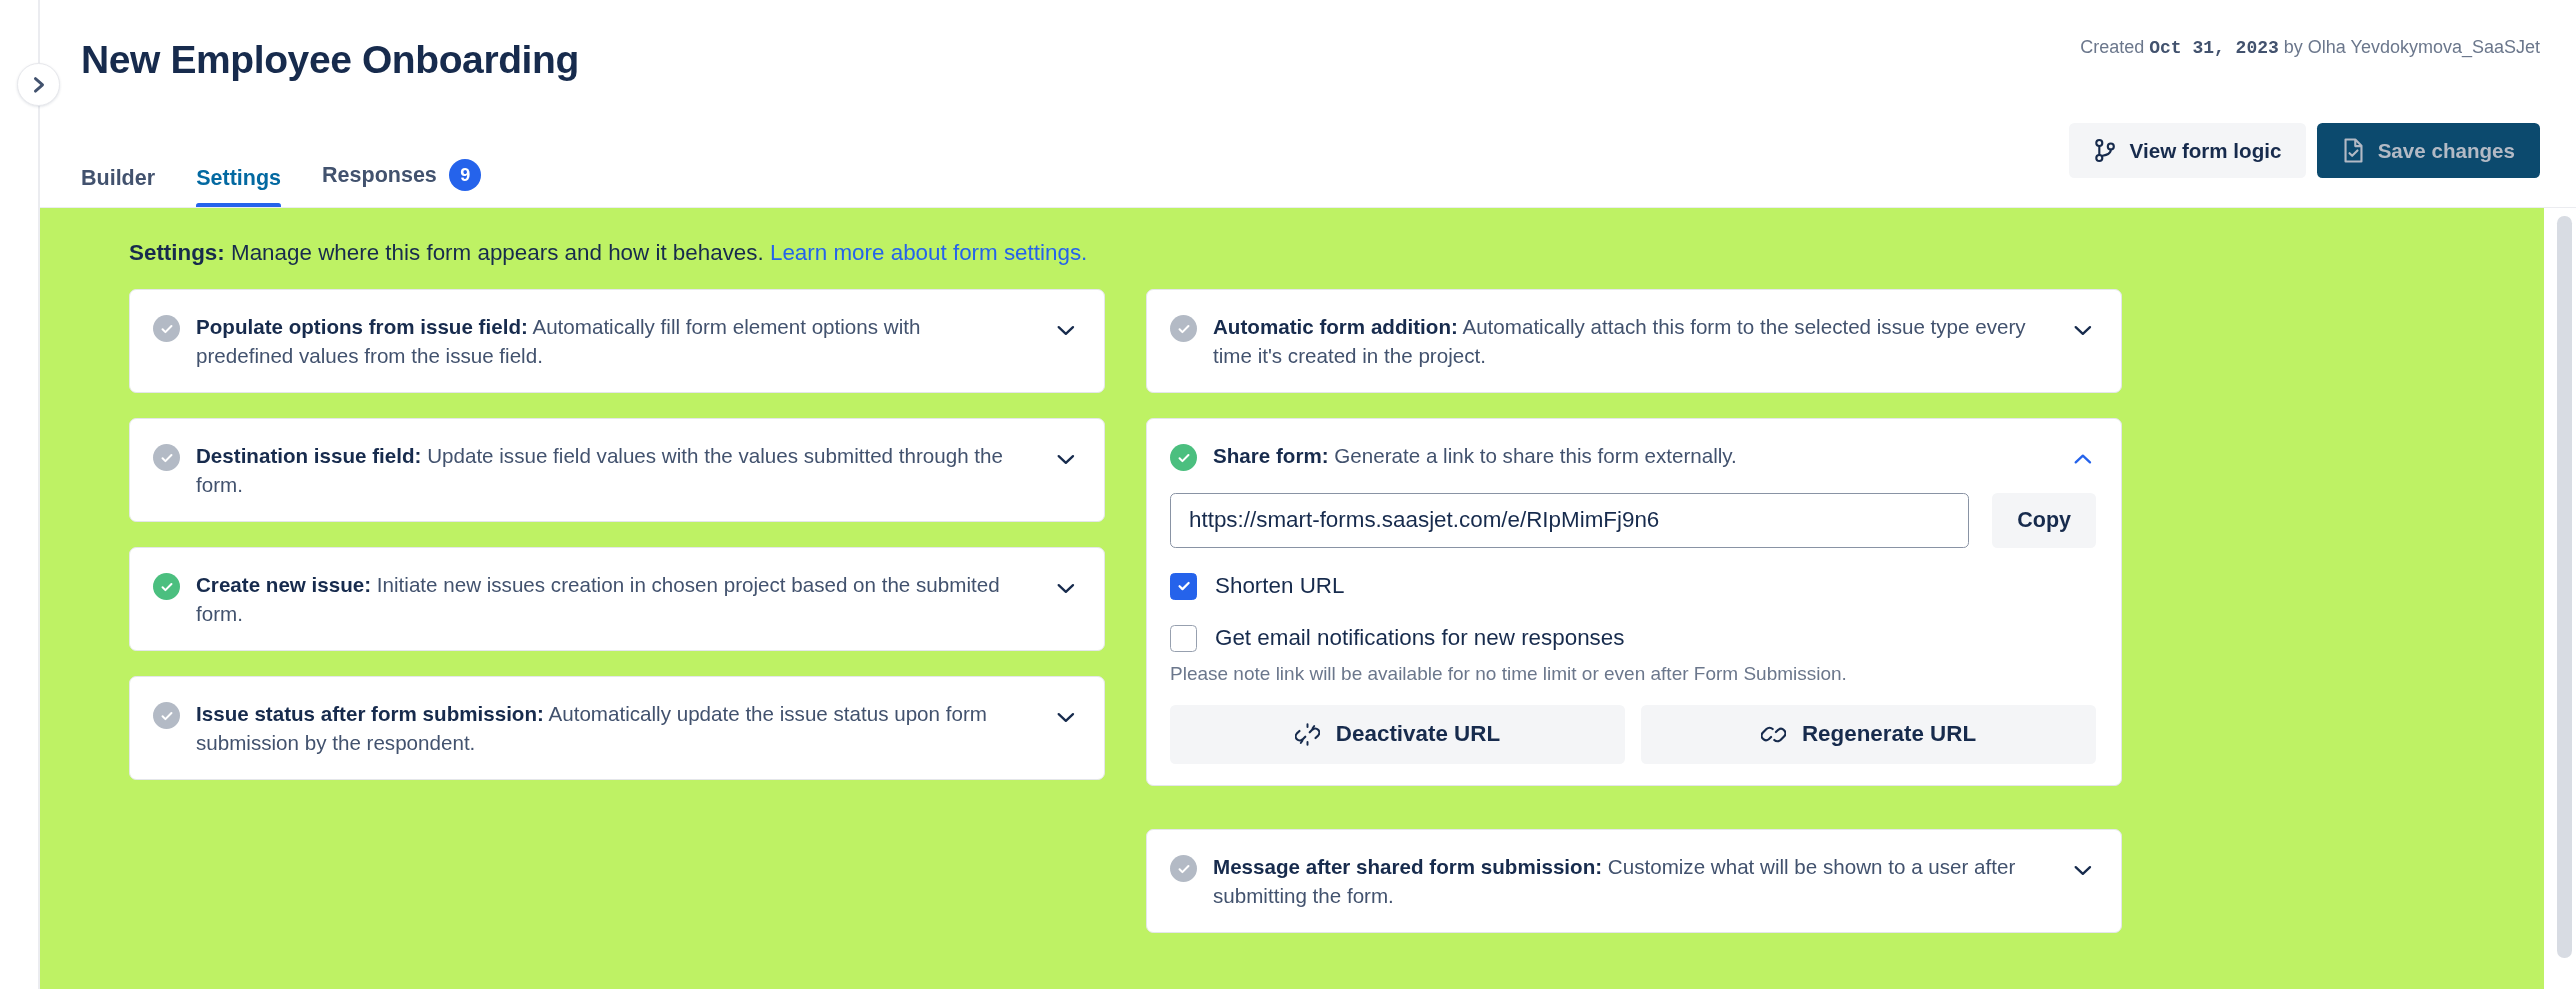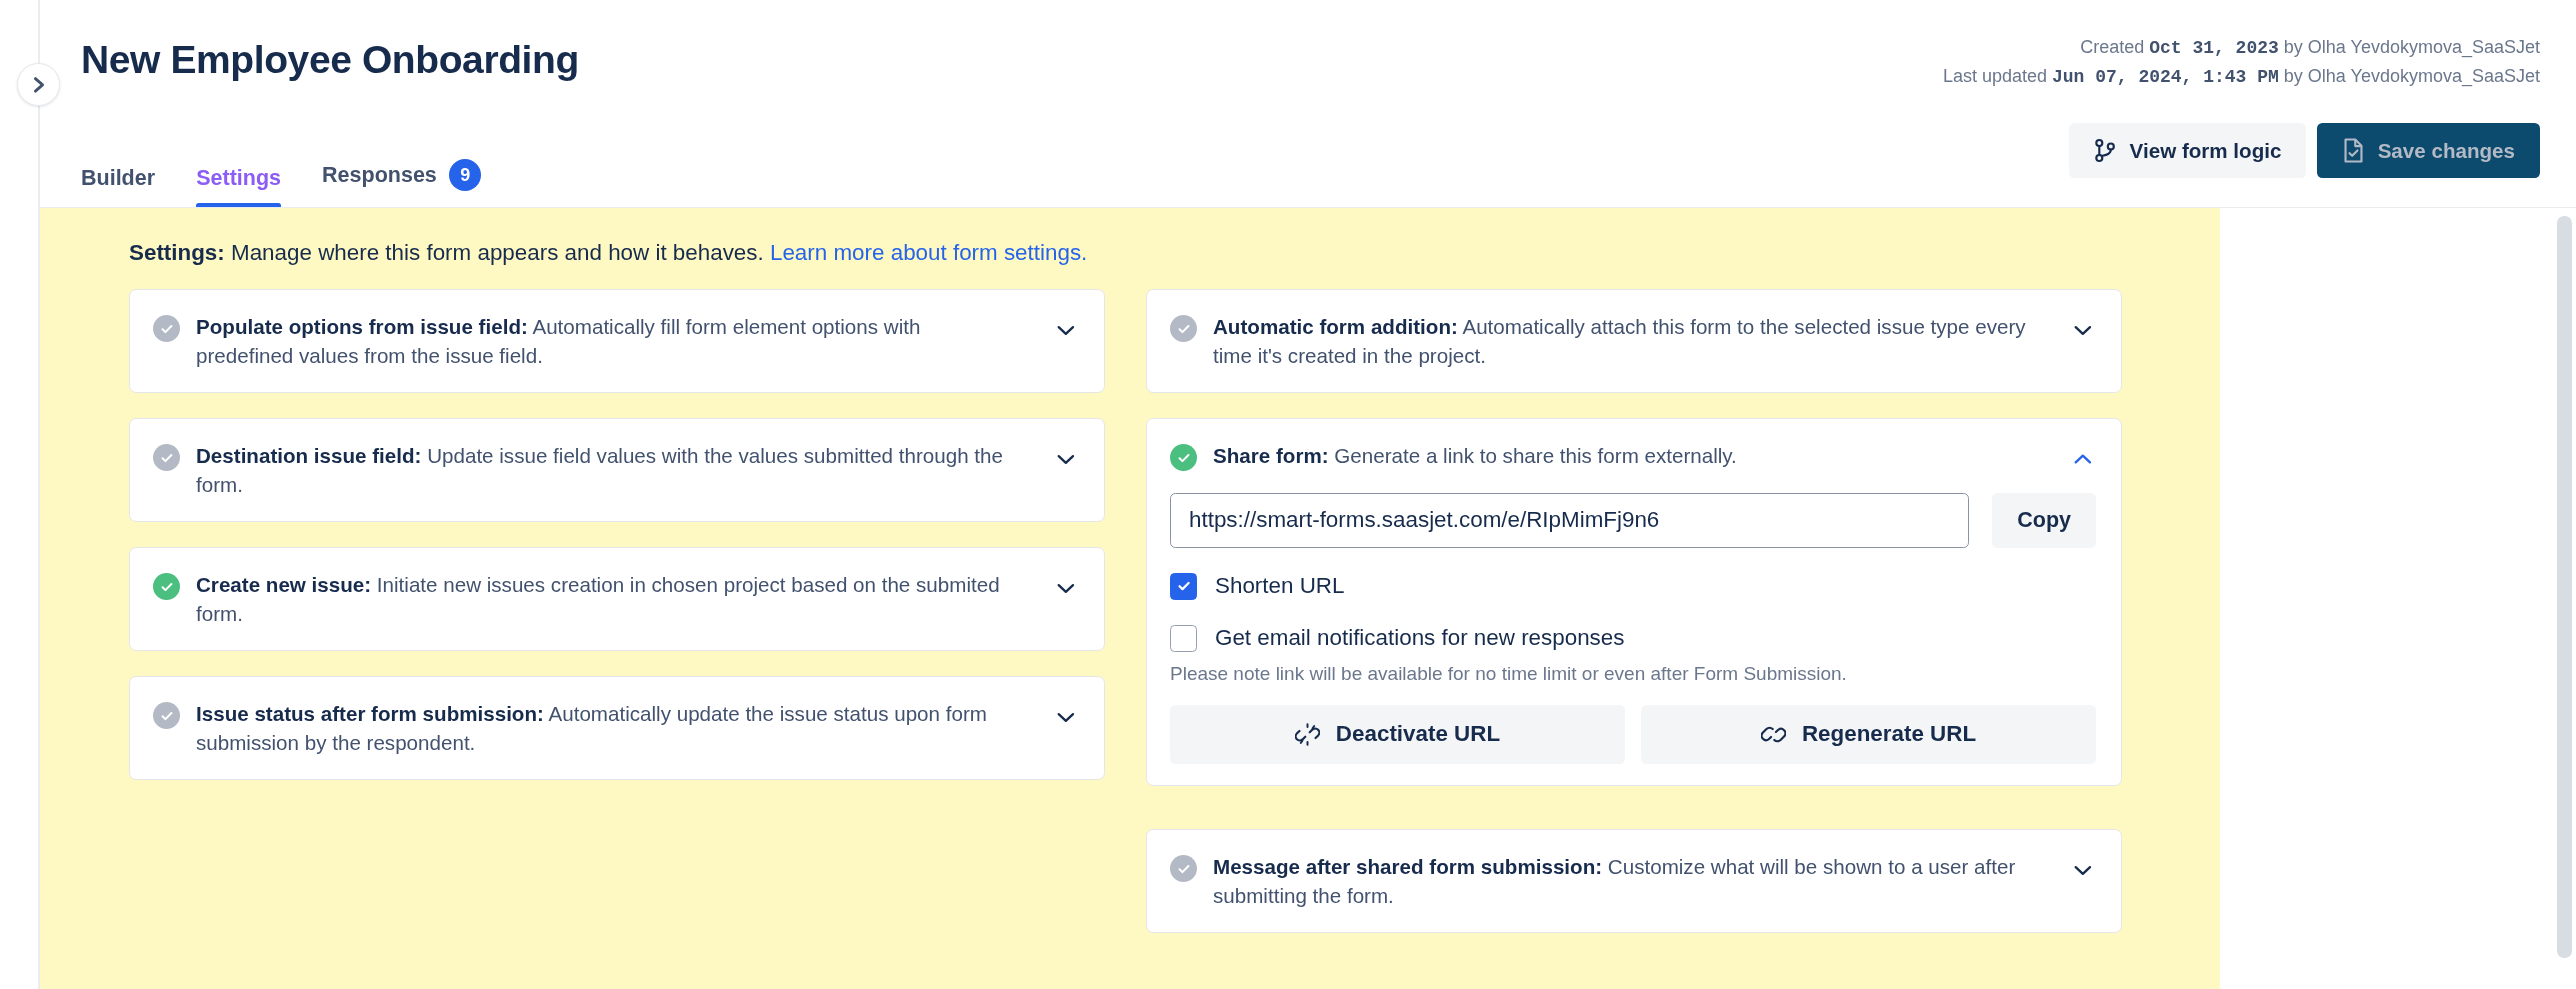--- a/index.html
+++ b/index.html
@@ -123,21 +123,21 @@
     font-size: 21.5px;
     font-weight: 700;
     color: #42526e;
     cursor: pointer;
     display: flex;
     align-items: center;
     gap: 12.5px;
     white-space: nowrap;
   }
   .tab:first-child { margin-left: -14.3px; }
-  .tab.active { color: #8b5cf6; margin-top: 27px; }
+  .tab.active { color: #0369a1; margin-top: 27px; }
   .tab.active::after {
     content: "";
     position: absolute;
     left: 14.3px; right: 14.3px; bottom: 0;
     height: 4.5px;
     background: #2563eb;
     border-radius: 2.7px 2.7px 0 0;
   }
   .badge {
     display: inline-flex;
@@ -149,23 +149,23 @@
     background: #2563eb;
     color: #ffffff;
     font-size: 18px;
     font-weight: 700;
   }
 
   
   .body {
     position: absolute;
     left: 40px; top: 208px;
-    width: 2180px;
+    width: 2504px;
     height: 782px;
-    background: #fef9c3;
+    background: #bef264;
     overflow: hidden;
   }
 
   .intro {
     position: absolute;
     left: 89px; top: 29.5px;
     font-size: 22.4px;
     line-height: 29px;
     color: #172b4d;
     white-space: nowrap;
@@ -337,23 +337,20 @@
     </span>
   </div>
 
   <div class="header">
 
     <div class="page-title">New Employee Onboarding</div>
 
     <div class="meta">
       <div>
         <span>Created </span><b>Oct 31, 2023</b><span> by Olha Yevdokymova_SaaSJet</span>
-      </div>
-      <div>
-        <span>Last updated </span><b>Jun 07, 2024, 1:43 PM</b><span> by Olha Yevdokymova_SaaSJet</span>
       </div>
     </div>
 
     <div class="header-actions">
       <button class="hbtn">
         <span>
           <svg width="23" height="25" viewBox="0 0 26 28" fill="none">
             <circle cx="6" cy="5.5" r="3.4" stroke="#172b4d" stroke-width="2.4"></circle>
             <circle cx="6" cy="22.5" r="3.4" stroke="#172b4d" stroke-width="2.4"></circle>
             <circle cx="19" cy="9.5" r="3.4" stroke="#172b4d" stroke-width="2.4"></circle>

